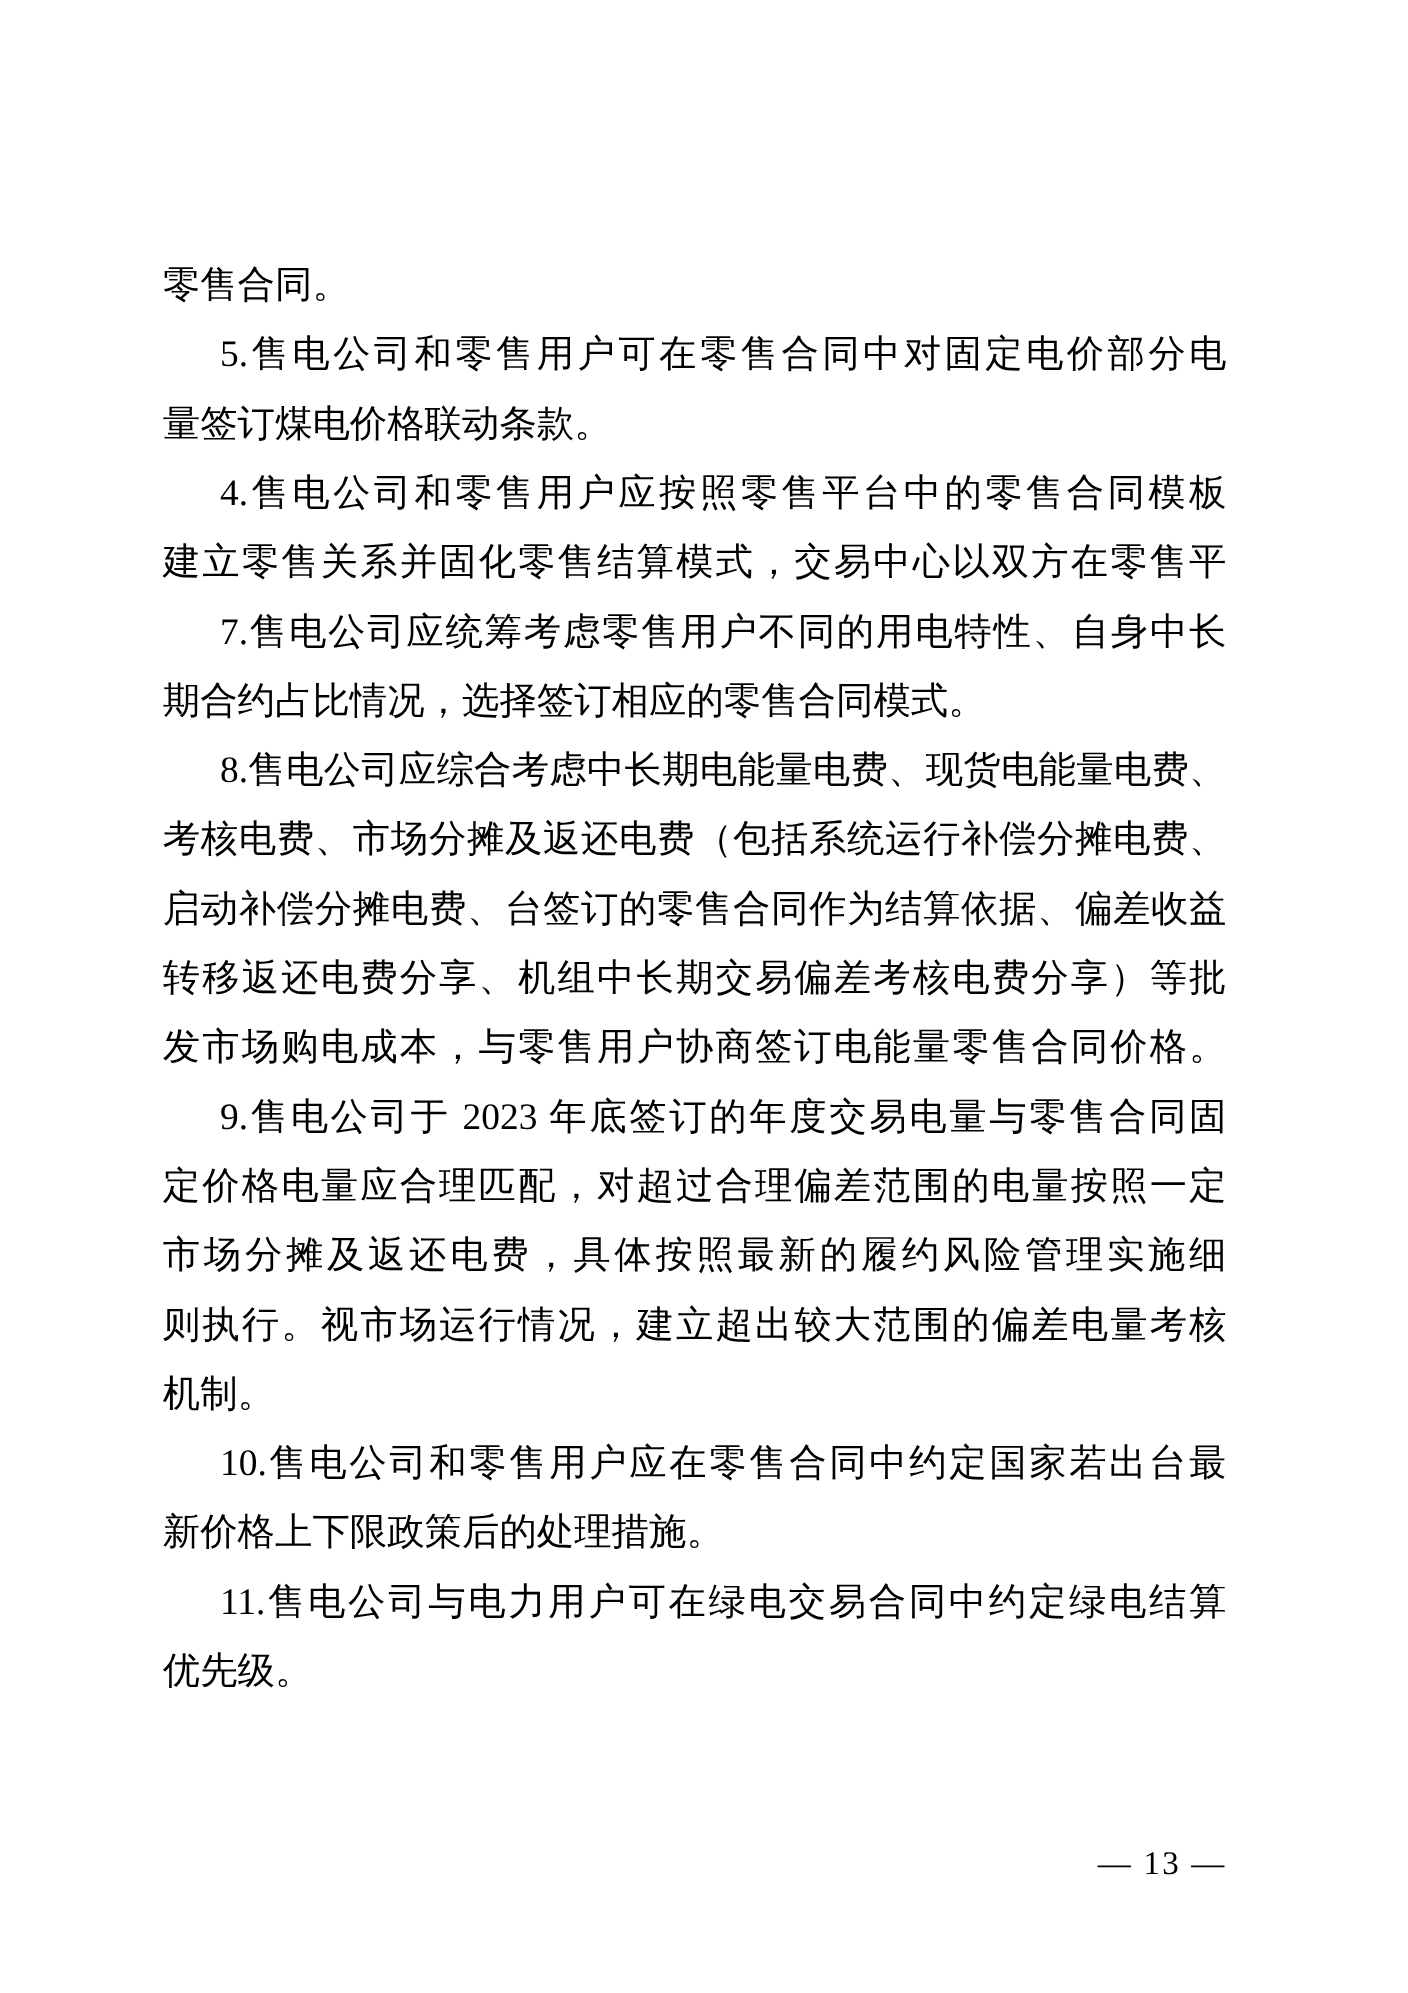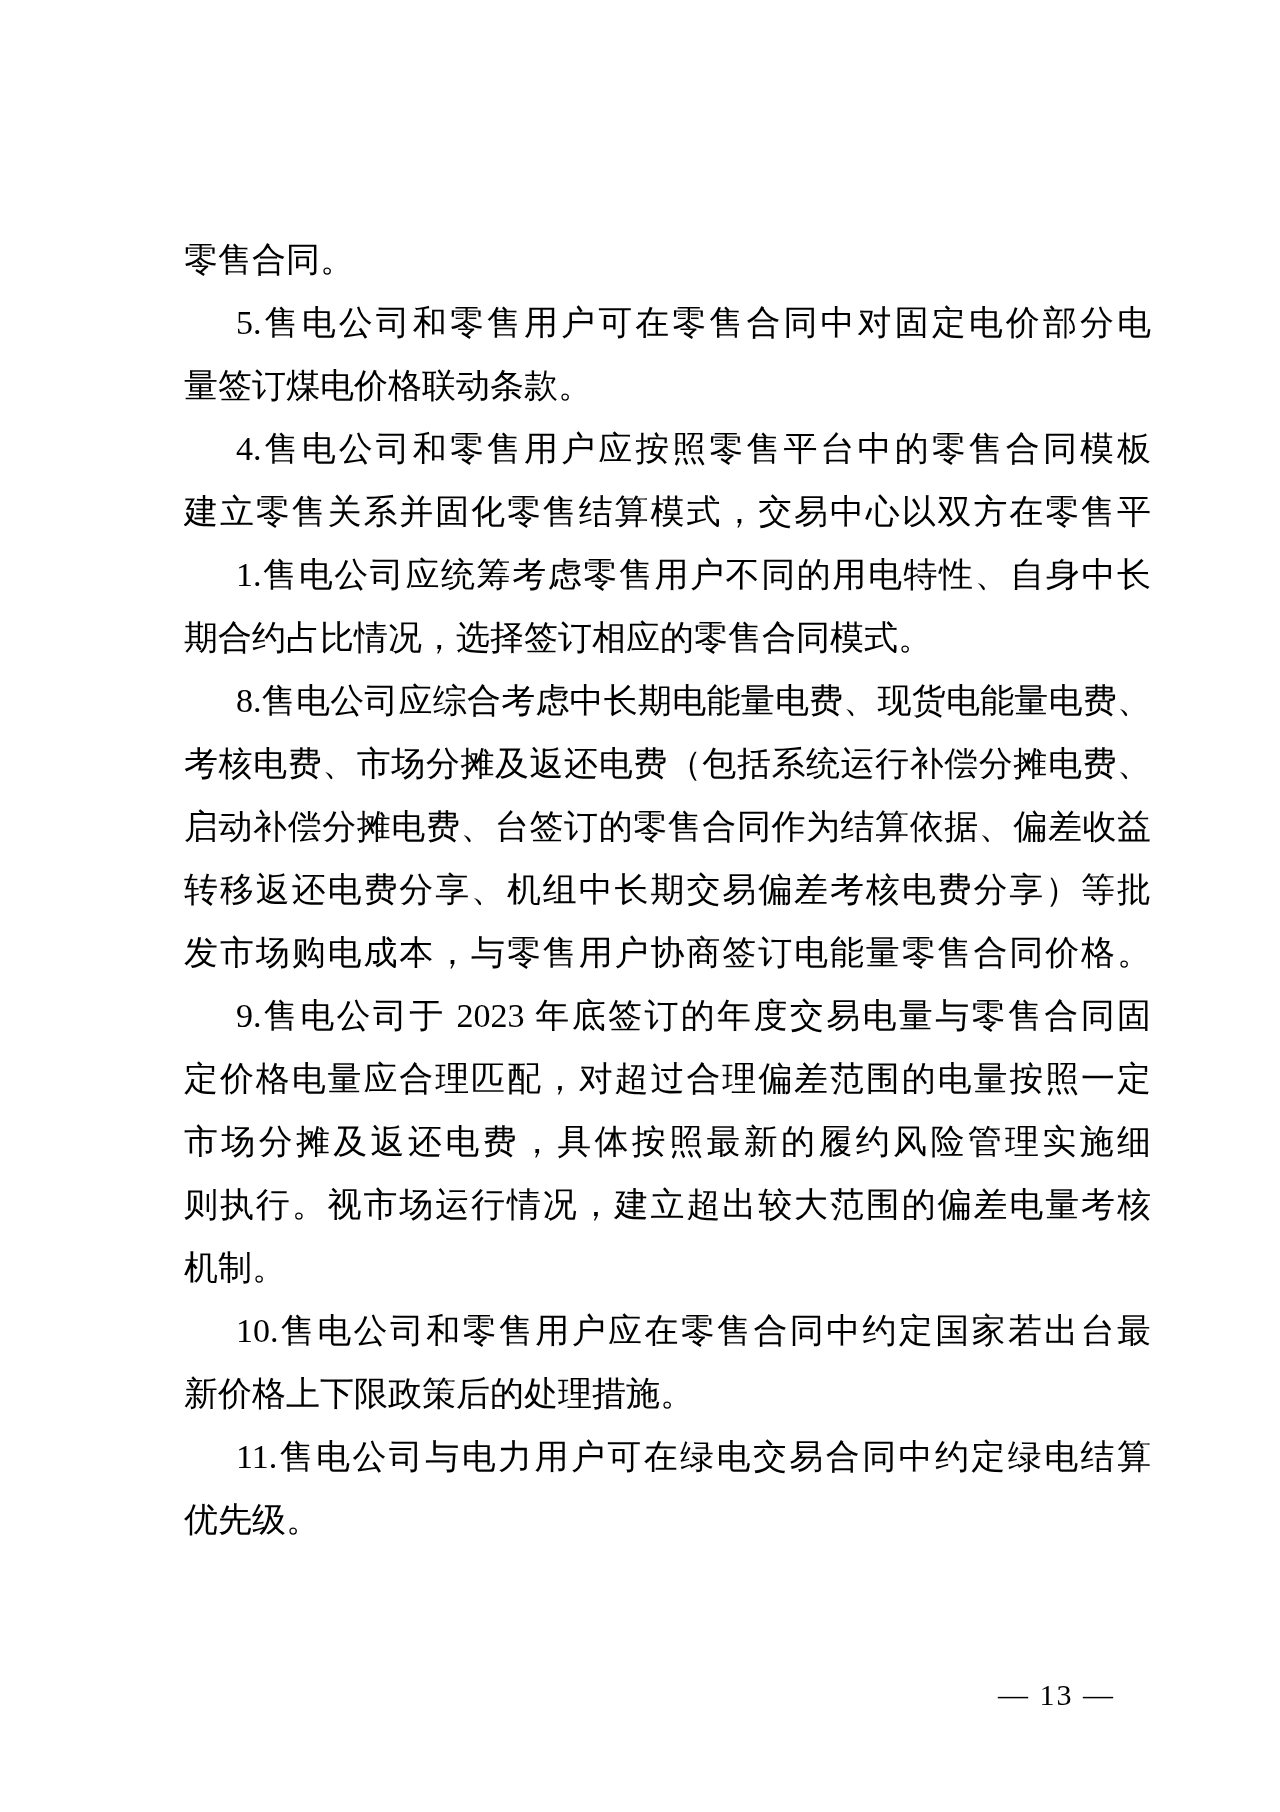--- a/index.html
+++ b/index.html
@@ -20,21 +20,20 @@
     background: #ffffff;
     overflow: hidden;
   }
   .text-block {
     position: absolute;
     left: 148px;
     top: 228px;
     width: 967px;
     font-size: 34px;
     line-height: 63px;
-    margin-left: 36px;
   }
   .para { margin: 0; padding: 0; }
   .line {
     height: 63px;
     text-align: justify;
     overflow: hidden;
   }
   
   .line.full { text-align-last: justify; }
   
@@ -63,21 +62,21 @@
       <div class="line full indent">5.售电公司和零售用户可在零售合同中对固定电价部分电</div>
       <div class="line">量签订煤电价格联动条款。</div>
     </div>
 
     <div class="para">
       <div class="line full indent">4.售电公司和零售用户应按照零售平台中的零售合同模板</div>
       <div class="line full">建立零售关系并固化零售结算模式，交易中心以双方在零售平</div>
     </div>
 
     <div class="para">
-      <div class="line full indent">1.售电公司应统筹考虑零售用户不同的用电特性、自身中长</div>
+      <div class="line full indent">7.售电公司应统筹考虑零售用户不同的用电特性、自身中长</div>
       <div class="line">期合约占比情况，选择签订相应的零售合同模式。</div>
     </div>
 
     <div class="para">
       <div class="line full indent">8.售电公司应综合考虑中长期电能量电费、现货电能量电费、</div>
       <div class="line full">考核电费、市场分摊及返还电费（包括系统运行补偿分摊电费、</div>
       <div class="line full">启动补偿分摊电费、台签订的零售合同作为结算依据、偏差收益</div>
       <div class="line full">转移返还电费分享、机组中长期交易偏差考核电费分享）等批</div>
       <div class="line full">发市场购电成本，与零售用户协商签订电能量零售合同价格。</div>
     </div>

